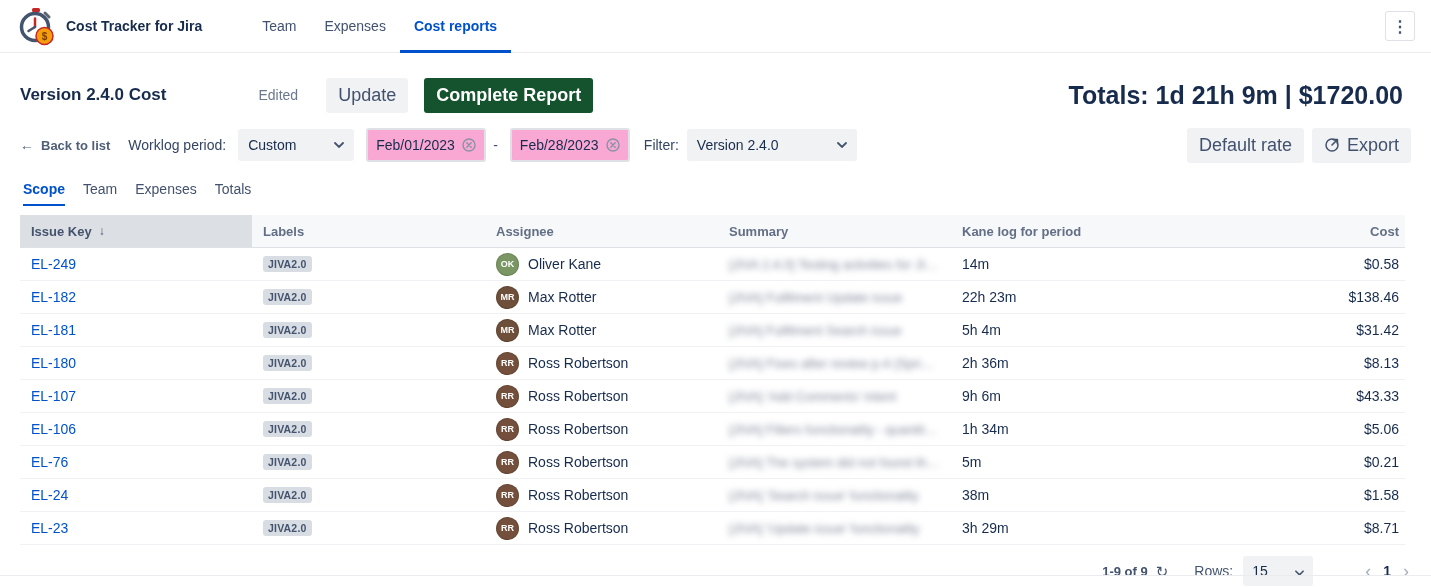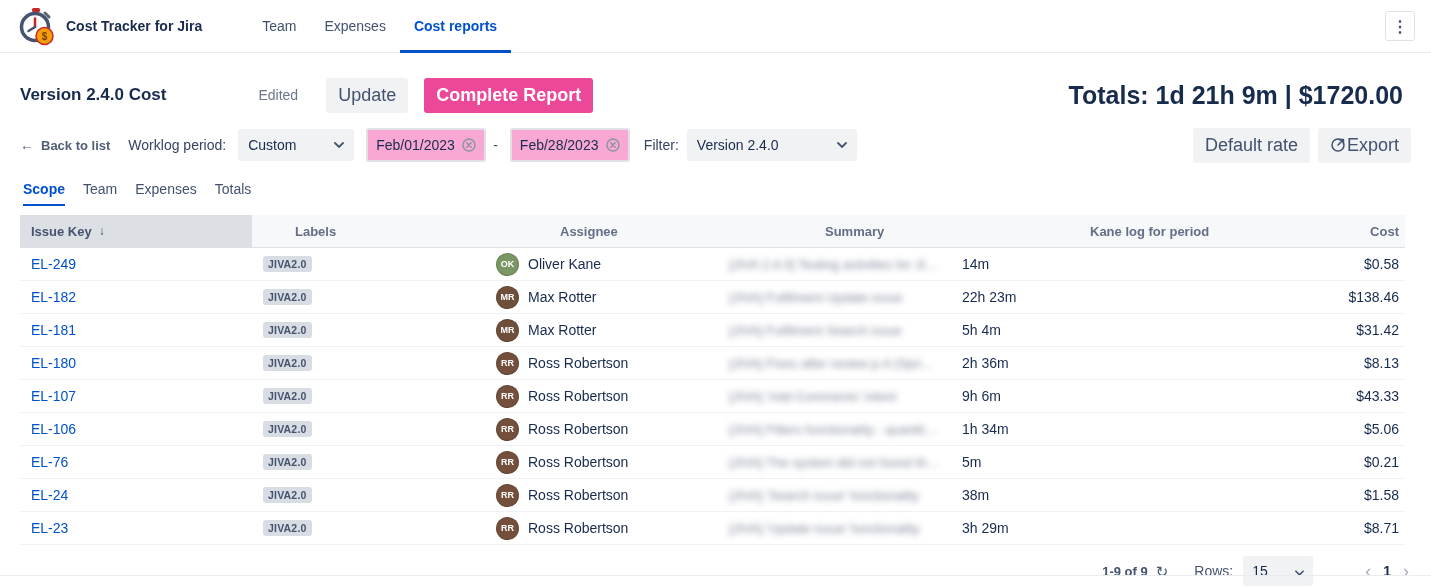--- a/index.html
+++ b/index.html
@@ -31,21 +31,21 @@
 
   
   .header-row { display:flex; align-items:center; margin:24px 20px 0 20px; height:36px; }
   .page-title { font-size:17px; font-weight:700; color:#172B4D; }
   .edited { margin-left:92px; font-size:14px; color:#6B778C; }
   .btn {
     border:none; border-radius:3px; font-family:inherit; font-size:18px; font-weight:500;
     padding:7px 12px; cursor:pointer; white-space:nowrap;
   }
   .btn-subtle { background:#F1F2F4; color:#42526E; }
-  .btn-primary { background:#ec4899; color:#ffffff; font-weight:600; }
+  .btn-primary { background:#14532d; color:#ffffff; font-weight:600; }
   .btn-update { margin-left:28px; }
   .btn-complete { margin-left:16px; }
   .totals { margin-left:auto; margin-right:8px; font-size:25px; font-weight:700; color:#172B4D; white-space:nowrap; }
 
   
   .filter-row { display:flex; align-items:center; margin:16px 20px 0 20px; height:32px; }
   .back-link { display:flex; align-items:center; gap:7px; font-size:13px; font-weight:600; color:#505F79; cursor:pointer; }
   .back-arrow { font-size:14px; line-height:1; }
   .flabel { font-size:14px; color:#344563; margin-left:18px; white-space:nowrap; }
   .select {
@@ -57,34 +57,34 @@
   .sel-period { width:116px; }
   .sel-filter { width:170px; margin-left:8px; }
   .date-field {
     display:flex; align-items:center; justify-content:space-between;
     background:#f9a8d4; border:2px solid #DFE1E6; border-radius:3px; height:34px;
     padding:0 8px; font-size:14px; color:#172B4D; width:120px; margin-left:12px; cursor:text;
   }
   .date-sep { margin-left:7px; color:#42526E; font-size:14px; }
   .clear-ic { display:flex; cursor:pointer; margin-left:6px; }
   .filter-right { margin-left:auto; display:flex; gap:8px; align-items:center; }
-  .btn-export { display:flex; align-items:center; gap:1px; }
+  .btn-export { display:flex; align-items:center; gap:7px; }
 
   
   .subtabs { display:flex; gap:18px; margin:20px 20px 0 23px; }
   .subtab { font-size:14px; font-weight:500; color:#42526E; padding-bottom:7px; border-bottom:2px solid transparent; cursor:pointer; }
   .subtab.active { color:#0052CC; font-weight:600; border-bottom-color:#0052CC; }
 
   
   .table { margin:9px 26px 0 20px; width:1385px; }
   .trow {
     display:grid; grid-template-columns:232px 233px 233px 233px 233px 1fr;
     align-items:center; height:33px; border-bottom:1px solid #F0F1F4;
   }
-  .thead { background:#F7F8F9; border-bottom:1px solid #DFE1E6;gap:32px; }
+  .thead { background:#F7F8F9; border-bottom:1px solid #DFE1E6; }
   .th {
     font-size:13px; font-weight:600; color:#626F86; padding-left:11px; height:100%;
     display:flex; align-items:center; white-space:nowrap;
   }
   .th.sorted { background:#DCDFE4; color:#44546F; cursor:pointer; }
   .sort-arrow { margin-left:7px; font-size:12px; color:#44546F; }
   .th.right, .td.right { justify-content:flex-end; text-align:right; padding-right:6px; }
   .td { padding-left:11px; display:flex; align-items:center; font-size:14px; color:#172B4D; height:100%; overflow:hidden; }
   .issue-link { color:#0052CC; text-decoration:none; font-size:14px; cursor:pointer; }
   .badge {

